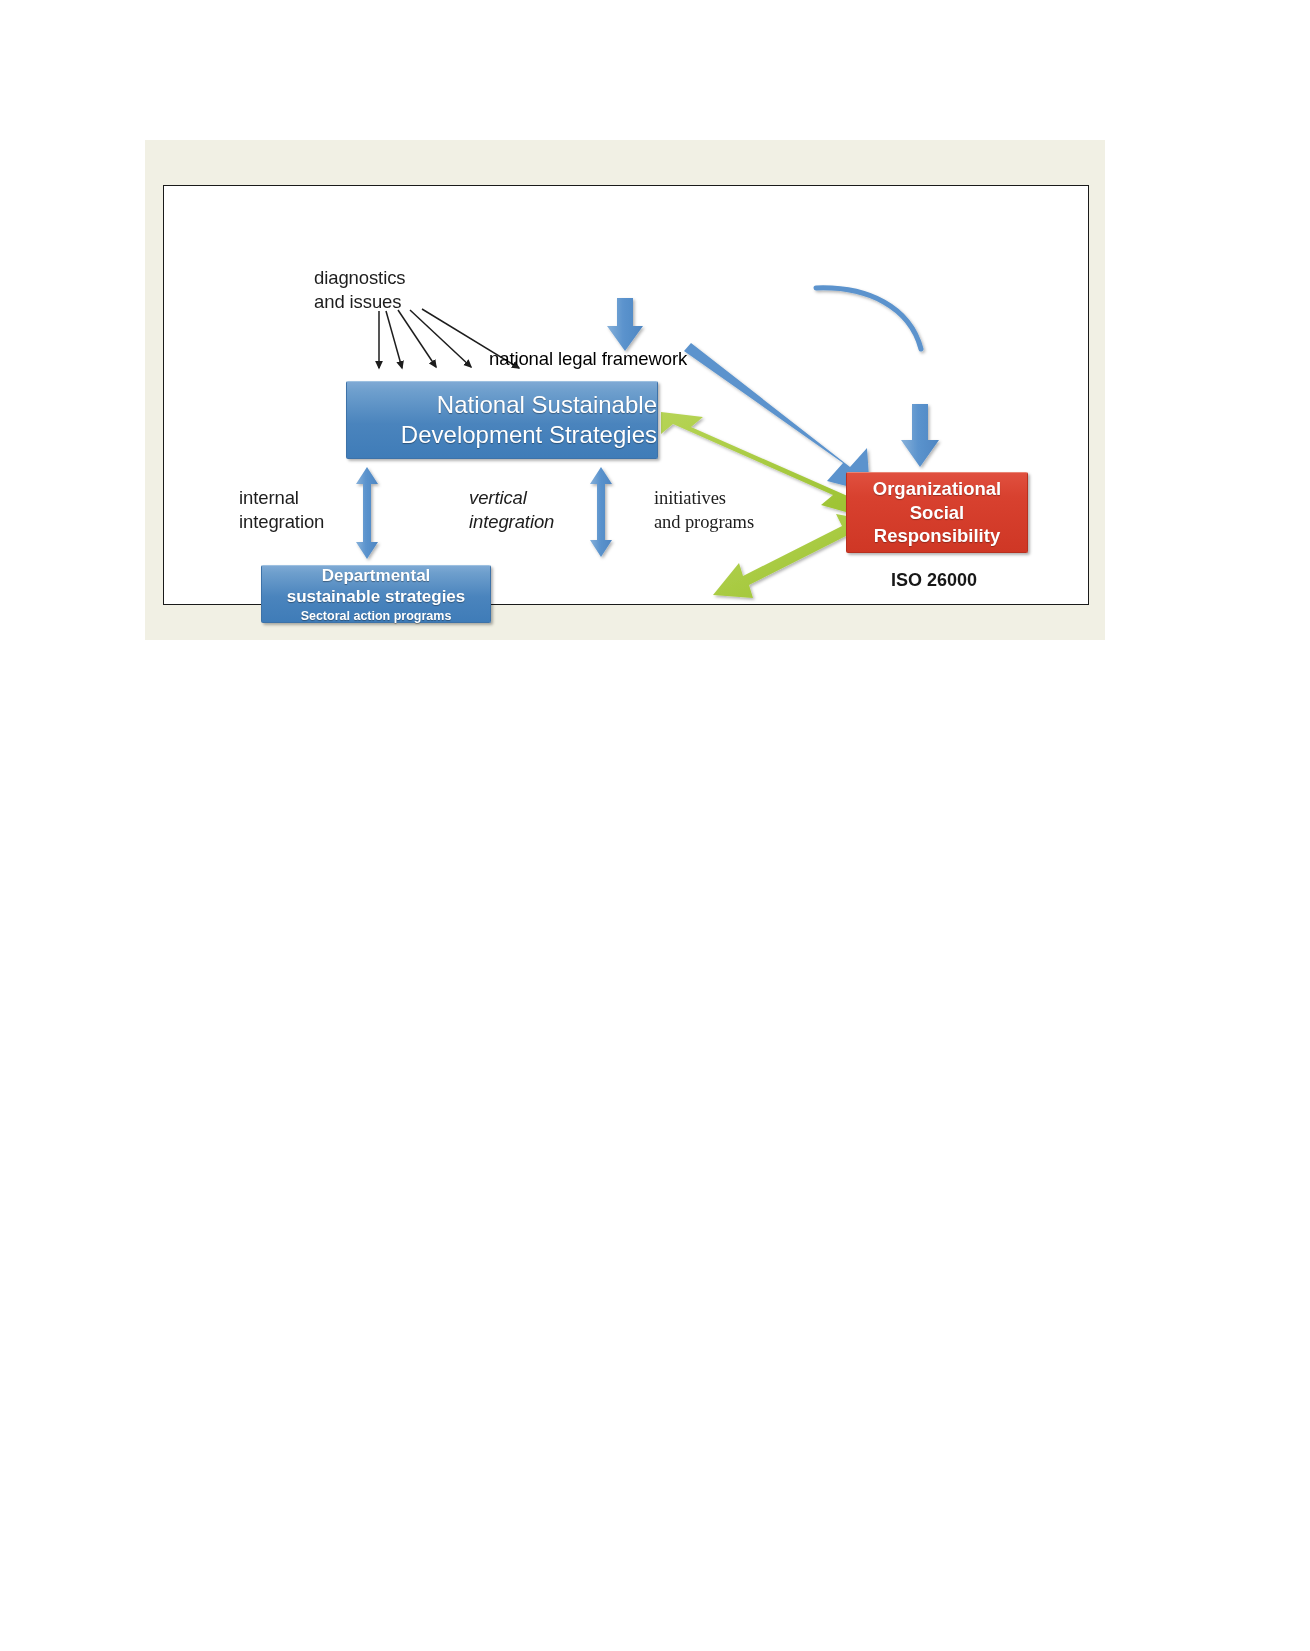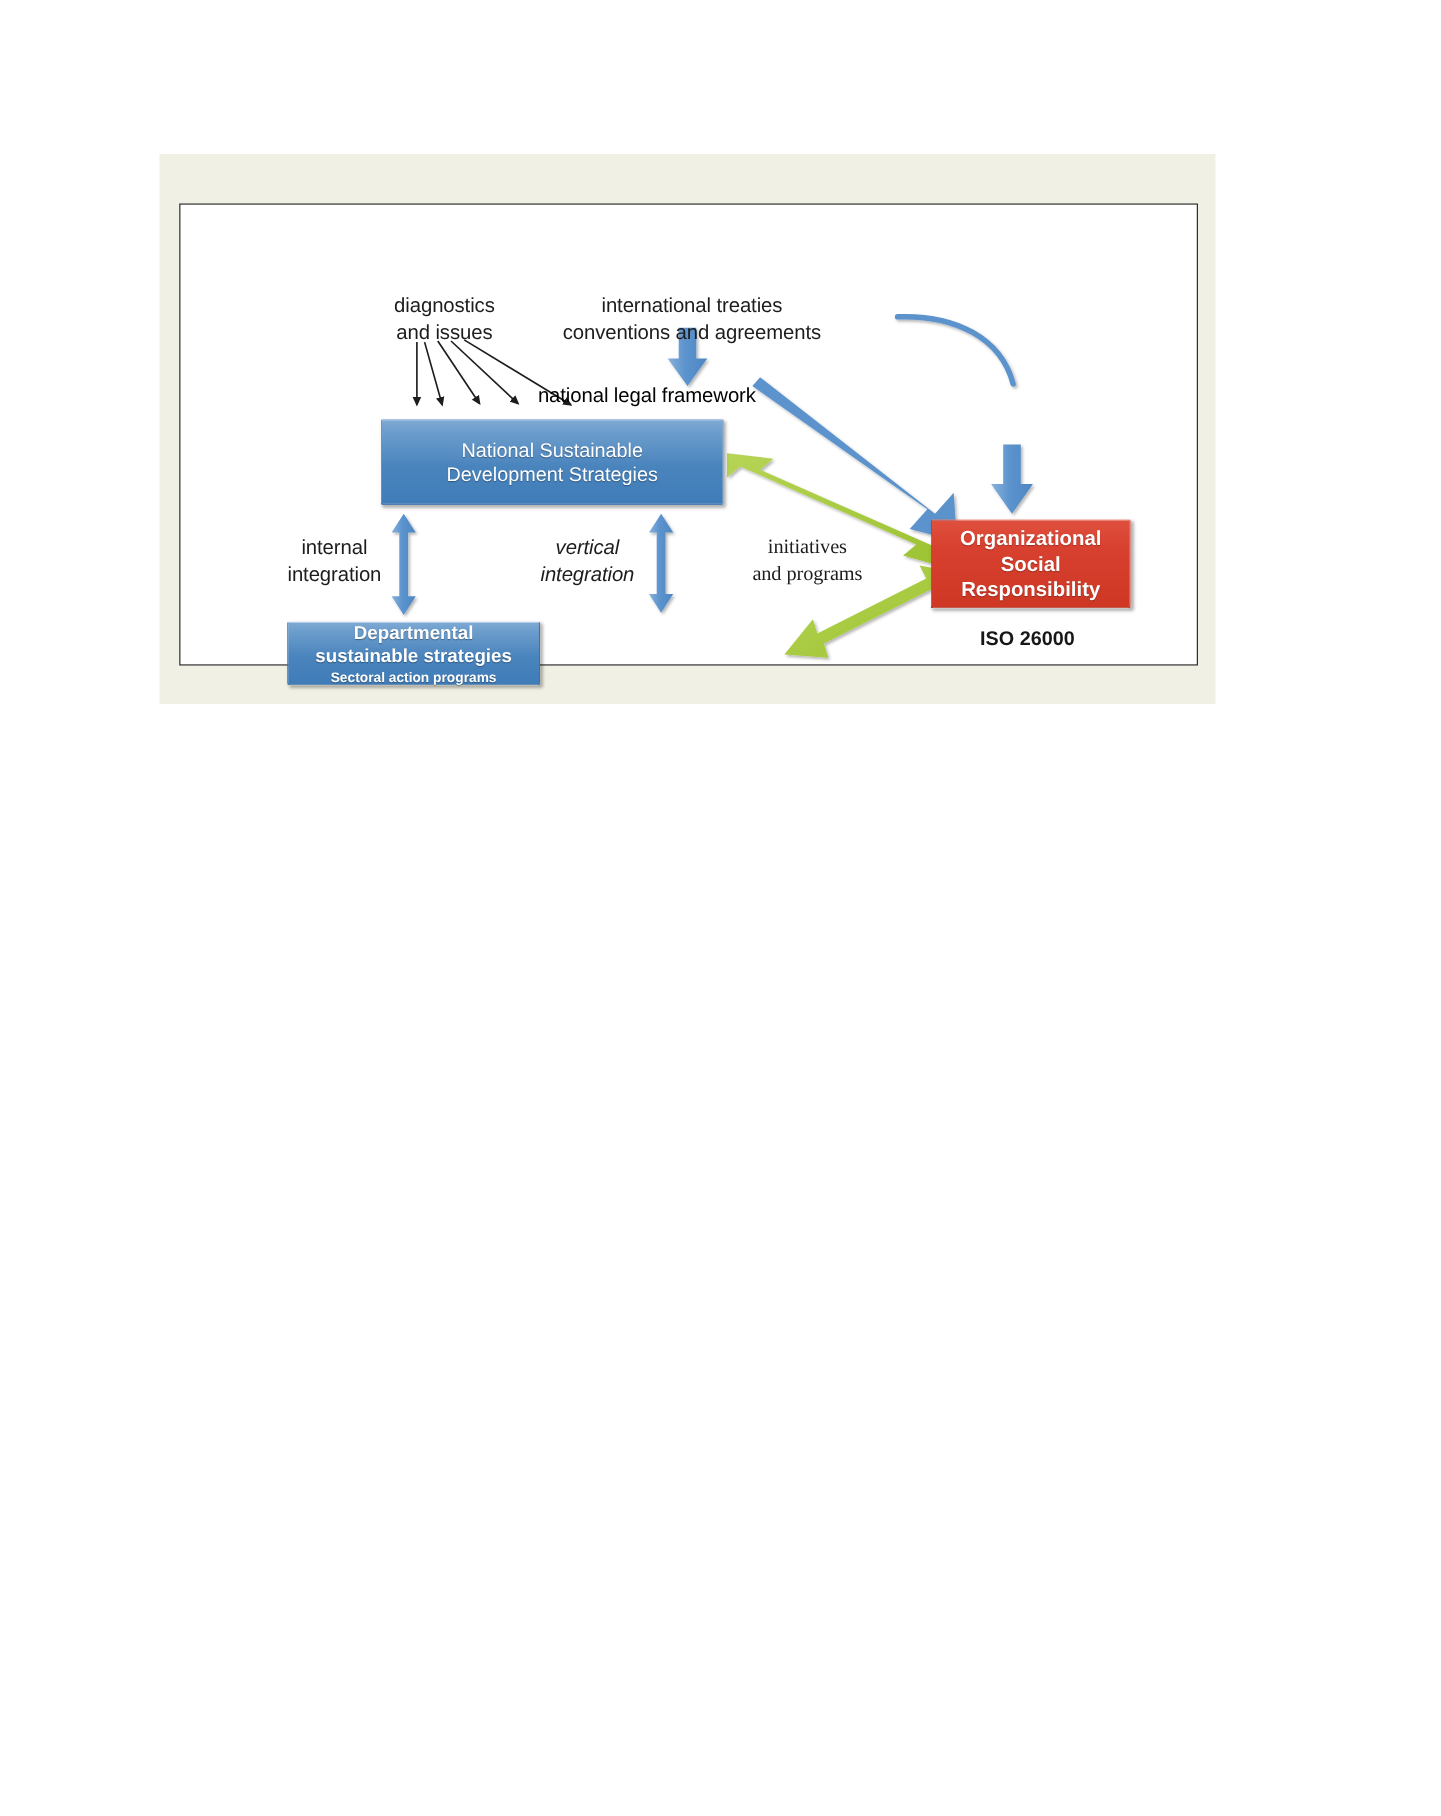--- a/index.html
+++ b/index.html
@@ -52,21 +52,21 @@
     height: 420px;
     overflow: visible;
   }
 
   
   .label {
     position: absolute;
     color: #1d1d1d;
     font-size: 18.5px;
     line-height: 1.30;
-    text-align: center;
+    text-align: left;
     white-space: pre-line;
     letter-spacing: -0.1px;
   }
   .label.muted {
     color: #000000;
   }
 
   #label-diagnostics   { left: 150px; top: 80px;  width: 180px; }
   #label-treaties      { left: 300px; top: 80px;  width: 330px; }
   #label-legal-framework { left: 325px; top: 161px; width: 275px; text-align: left;}
@@ -112,22 +112,23 @@
     border: 1px solid #b8301f;
     border-top: 1px solid #e98474;
     text-shadow: 0 1px 1px rgba(0,0,0,0.30);
   }
 
   #box-nsds {
     left: 182px;
     top: 195px;
     width: 312px;
     height: 78px;
-    font-size: 18px;
+    font-size: 24px;
     line-height: 1.23;
+    align-items: flex-end;
   }
   #box-nsds .box-line { display: block; }
 
   #box-departmental {
     left: 97px;
     top: 379px;
     width: 230px;
     height: 58px;
     padding-top: 2px;
   }
@@ -227,22 +228,20 @@
         </g>
 
         <g filter="url(#softshadow)">
           <path d="M549,409 L575,377 L579,390 L678,340 L672,328 L699,333 L690,360 L684,349 L585,399 L589,412 Z" fill="url(#grad-green)"></path>
         </g>
       </svg>
 
       <div class="label" id="label-diagnostics">diagnostics
 and issues</div>
 
-      <div class="label" id="label-treaties">international treaties
-conventions and agreements</div>
 
       <div class="label muted" id="label-legal-framework">national legal framework</div>
 
 
       <div class="label" id="label-internal">internal
 integration</div>
 
       <div class="label" id="label-vertical">vertical
 integration</div>
 

